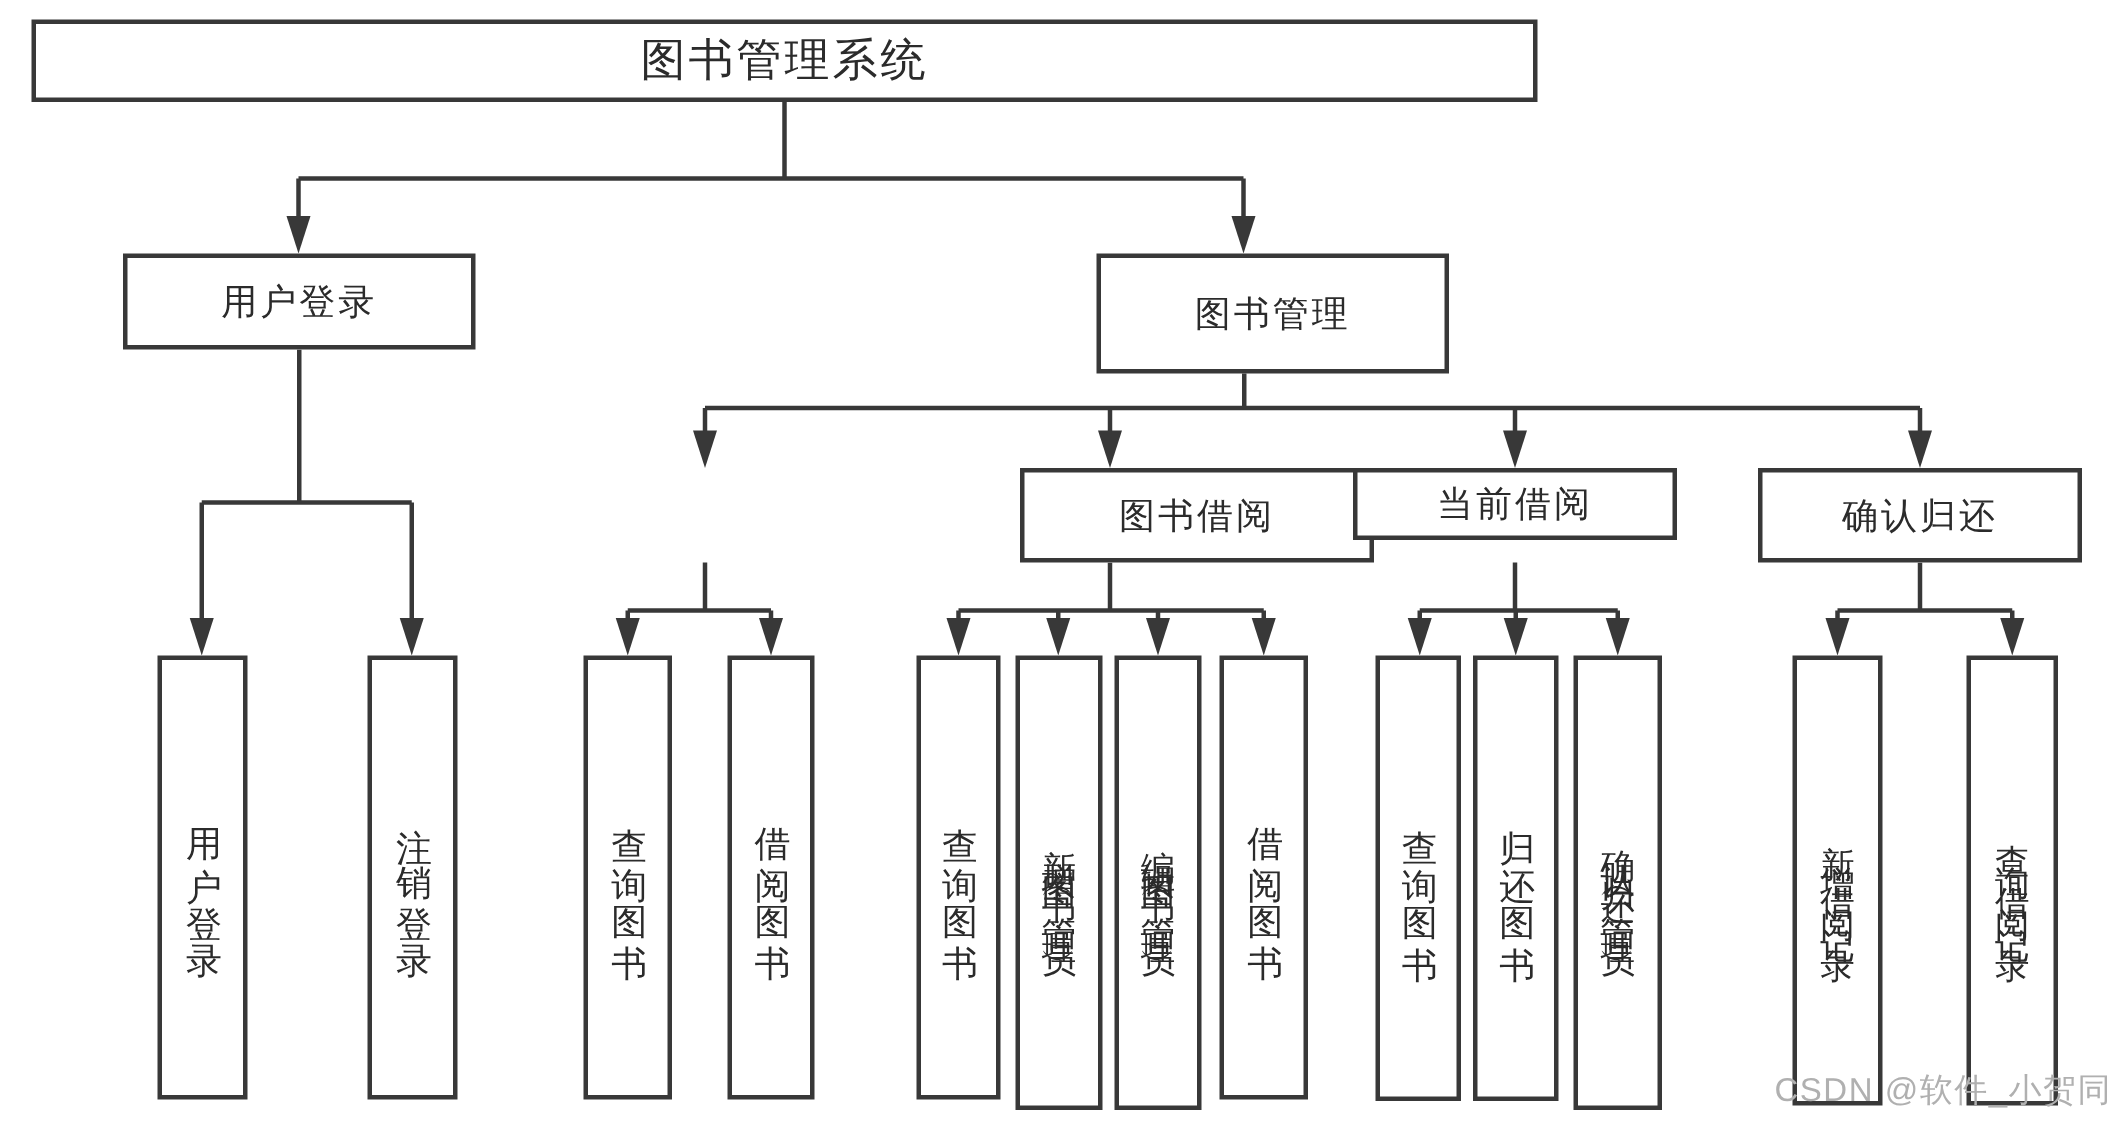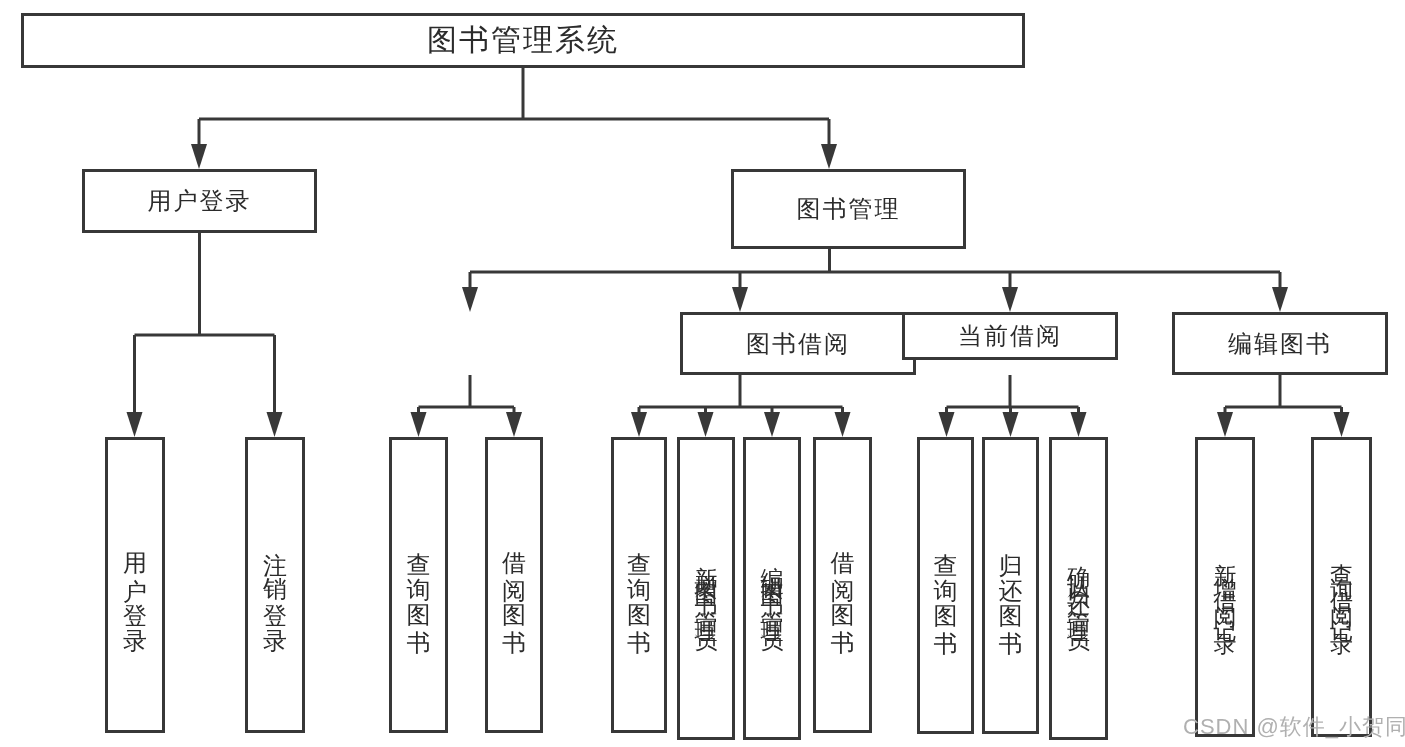--- a/index.html
+++ b/index.html
@@ -140,21 +140,21 @@
     <span class="lbl">图书管理</span>
   </div>
 
   <div class="hbox" style="left:632px;top:312px;width:236px;height:63px;margin-left:48px;">
     <span class="lbl">图书借阅</span>
   </div>
   <div class="hbox" style="left:902px;top:312px;width:216px;height:48px;">
     <span class="lbl">当前借阅</span>
   </div>
   <div class="hbox" style="left:1172px;top:312px;width:216px;height:63px;">
-    <span class="lbl">编辑图书</span>
+    <span class="lbl">确认归还</span>
   </div>
 
   <div class="vbox" style="left:105px;top:437px;width:60px;height:296px;">
     <span class="lbl len4">用户登录</span>
   </div>
   <div class="vbox" style="left:245px;top:437px;width:60px;height:296px;">
     <span class="lbl len4">注销登录</span>
   </div>
 
   <div class="vbox" style="left:389px;top:437px;width:59px;height:296px;">

